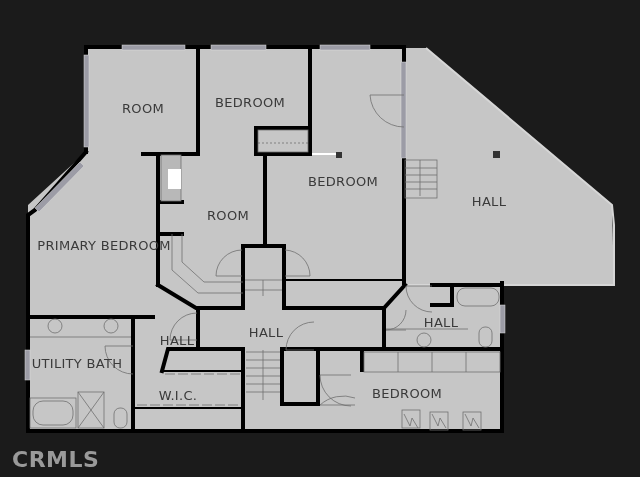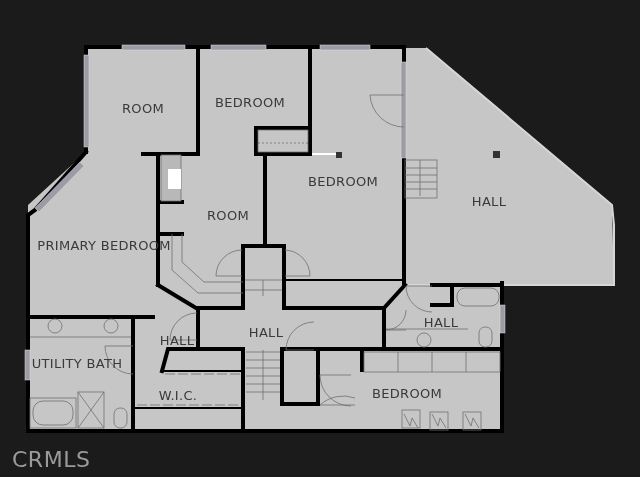--- a/index.html
+++ b/index.html
@@ -1,19 +1,19 @@
 <!DOCTYPE html>
 <html><head>
 <meta charset="utf-8">
 <style>
   html,body{margin:0;padding:0;}
   body{width:640px;height:477px;background:#1b1b1b;overflow:hidden;position:relative;font-family:"Liberation Sans",sans-serif;}
   #plan{position:absolute;left:0;top:0;width:640px;height:477px;}
   .lbl{position:absolute;font-family:"DejaVu Sans",sans-serif;font-size:13px;color:#3a3a3a;letter-spacing:0.3px;white-space:nowrap;transform:translate(-50%,-50%);}
-  .watermark{position:absolute;left:12px;top:447px;font-family:"DejaVu Sans",sans-serif;font-size:22px;color:#9a9a9a;letter-spacing:0.5px;}
+  .watermark{position:absolute;left:12px;top:447px;font-family:"DejaVu Sans",sans-serif;font-size:22px;color:#9a9a9a;letter-spacing:0.5px;font-weight:bold;}
 </style>
 </head>
 <body>
 
 <svg id="plan" viewBox="0 0 640 477" xmlns="http://www.w3.org/2000/svg">
 
   <g fill="#c6c6c6">
     <polygon points="86,48 405,48 405,283 502,283 502,431 28,431 28,205 86,152"></polygon>
     <polygon points="405,48 426,48 612,205 614,285 405,285"></polygon>
   </g>

